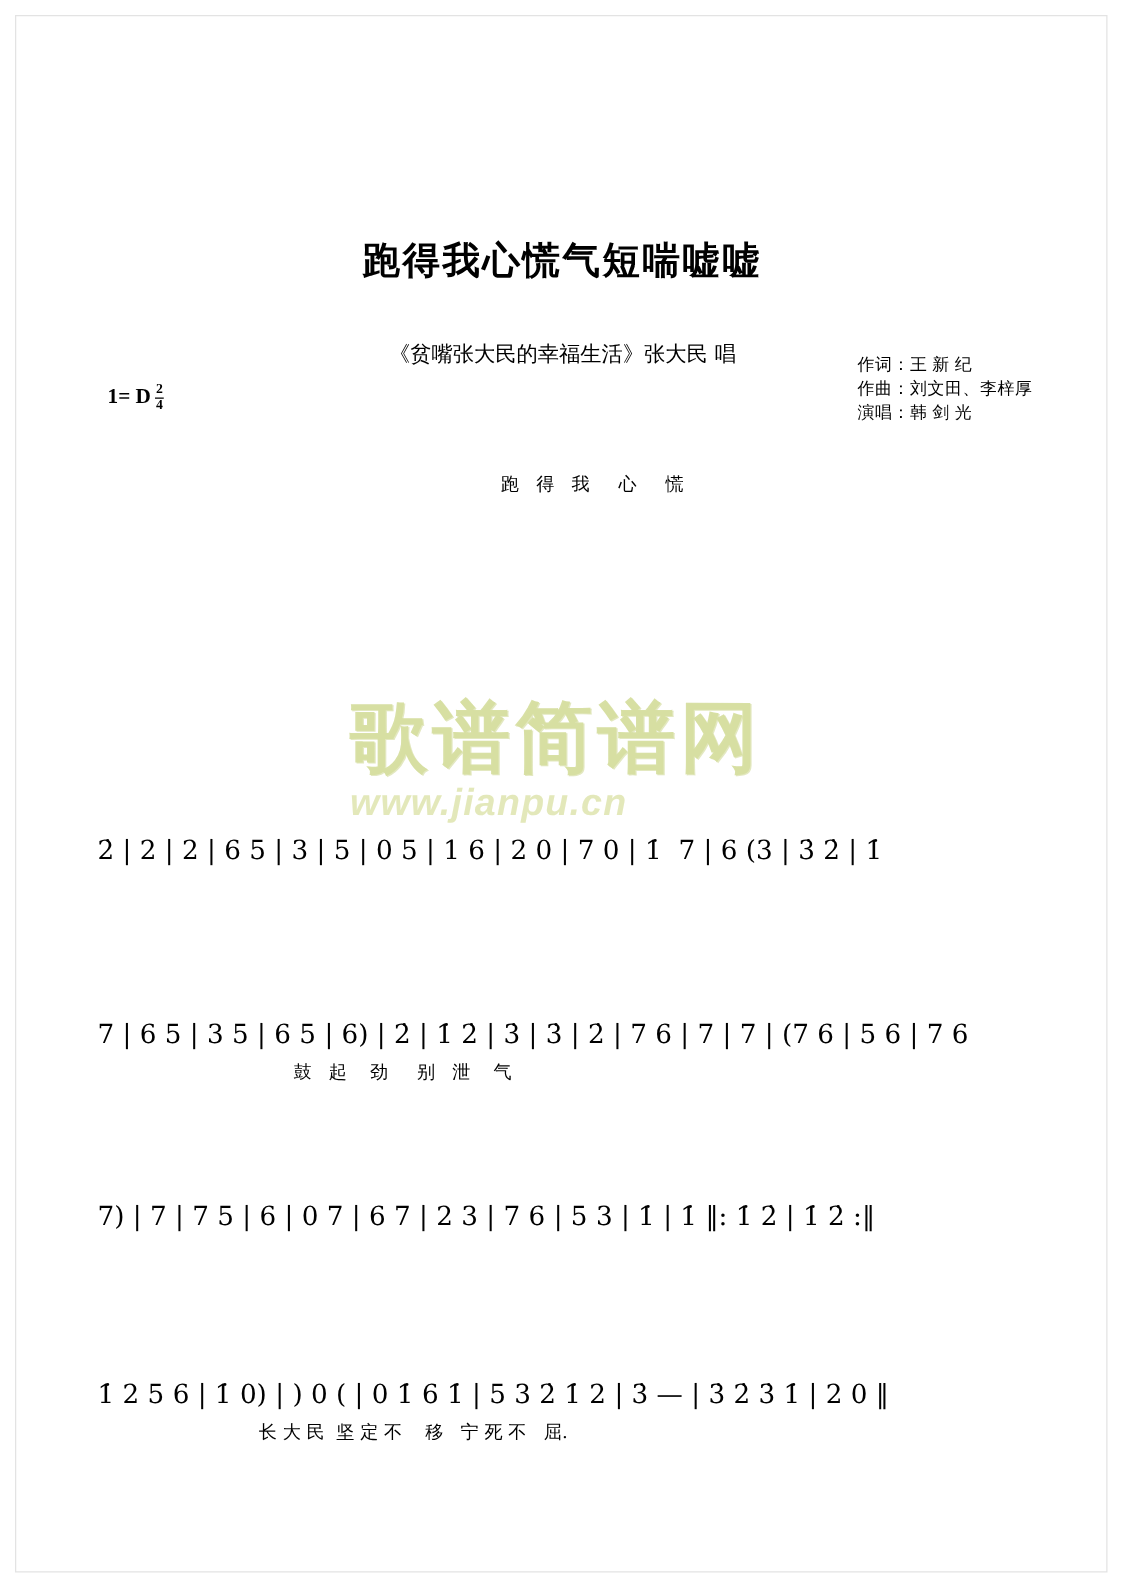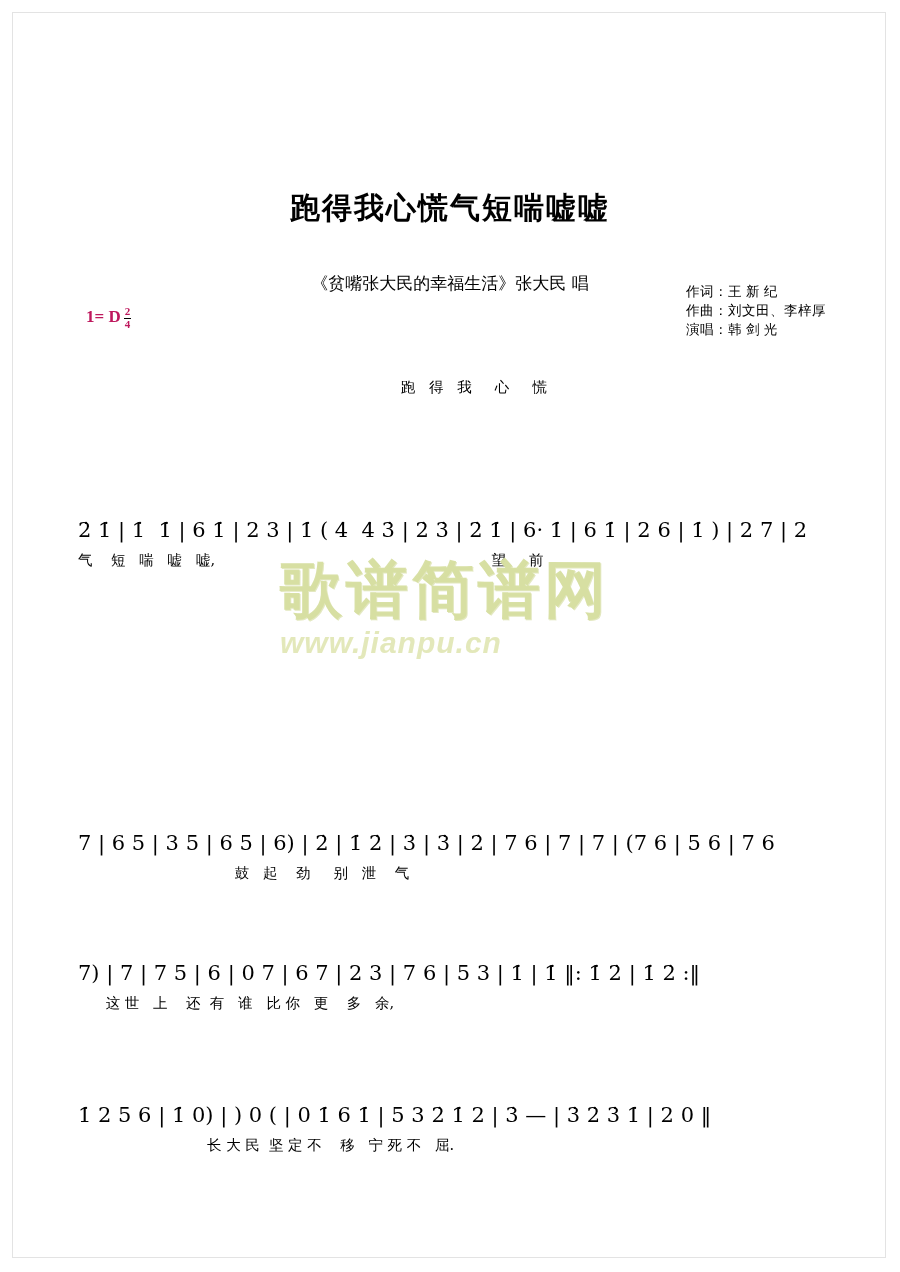--- a/index.html
+++ b/index.html
@@ -67,21 +67,21 @@
     margin-left: 36px;
   }
   .credits div { letter-spacing: 0.5px; }
 
   .keysig {
     position: absolute;
     top: 305px;
     left: 86px;
     font-size: 17px;
     font-weight: bold;
-    color: #be185d;
+    color: #000000;
     display: flex;
     align-items: center;
     gap: 3px;
   }
   .frac {
     display: inline-flex;
     flex-direction: column;
     align-items: center;
     font-size: 11px;
     line-height: 1.05;
@@ -109,21 +109,21 @@
     font-size: 14.5px;
     white-space: pre;
     color: #000;
     margin-top: 6px;
     font-family: "DejaVu Serif", "Liberation Serif", serif;
   }
 
   .sys1 { top: 372px; }
   .sys2 { top: 515px; }
   .sys3 { top: 665px; }
-  .sys4 { top: 812px; margin-top: 16px; }
+  .sys4 { top: 812px; }
   .sys5 { top: 958px; }
   .sys6 { top: 1100px; }
 
   
   .watermark {
     position: absolute;
     left: 280px;
     top: 548px;
     width: 360px;
     pointer-events: none;
@@ -167,36 +167,32 @@
     <span class="frac">
       <span class="num">2</span>
       <span class="den">4</span>
     </span>
   </div>
 
   <div class="system sys1">
     <div class="lyrics">                                                                      跑   得   我     心     慌</div>
   </div>
 
-  <div class="system sys2">
-    <div class="notes">2̇ 1̇ | 1̇  1̇ | 6 1̇ | 2 3 | 1̇ ( 4̇  4̇ 3̇ | 2̇ 3̇ | 2̇ 1̇ | 6· 1̇ | 6 1̇ | 2 6 | 1̇ ) | 2 7 | 2</div>
-    <div class="lyrics">气    短   喘   嘘   嘘,                                                            望     前</div>
-  </div>
 
   <div class="system sys3">
+    <div class="notes">2̇ | 2 | 2 | 6 5 | 3 | 5 | 0 5 | 1 6 | 2 0 | 7 0 | 1̇  7 | 6 (3 | 3̇ 2̇ | 1̇</div>
   </div>
 
   <div class="system sys4">
     <div class="notes">7 | 6 5 | 3 5 | 6 5 | 6) | 2̇ | 1̇ 2̇ | 3̇ | 3̇ | 2̇ | 7 6 | 7 | 7 | (7 6 | 5 6 | 7 6</div>
     <div class="lyrics">                                  鼓   起    劲     别   泄    气</div>
   </div>
 
   <div class="system sys5">
     <div class="notes">7) | 7 | 7 5 | 6 | 0 7 | 6 7 | 2 3 | 7 6 | 5 3 | 1̇ | 1̇ ‖: 1̇ 2̇ | 1̇ 2̇ :‖</div>
-    <div class="lyrics">      这 世   上    还  有   谁   比 你   更    多   余,</div>
   </div>
 
   <div class="system sys6">
     <div class="notes">1̇ 2 5 6 | 1̇ 0) | ) 0 ( | 0 1̇ 6 1̇ | 5 3 2̇ 1̇ 2 | 3̇ — | 3̇ 2̇ 3̇ 1̇ | 2 0 ‖</div>
     <div class="lyrics">                            长 大 民  坚 定 不    移   宁 死 不   屈.</div>
   </div>
 
   <div class="watermark">
     <div class="wm-big">歌谱简谱网</div>
     <div class="wm-small">www.jianpu.cn</div>

